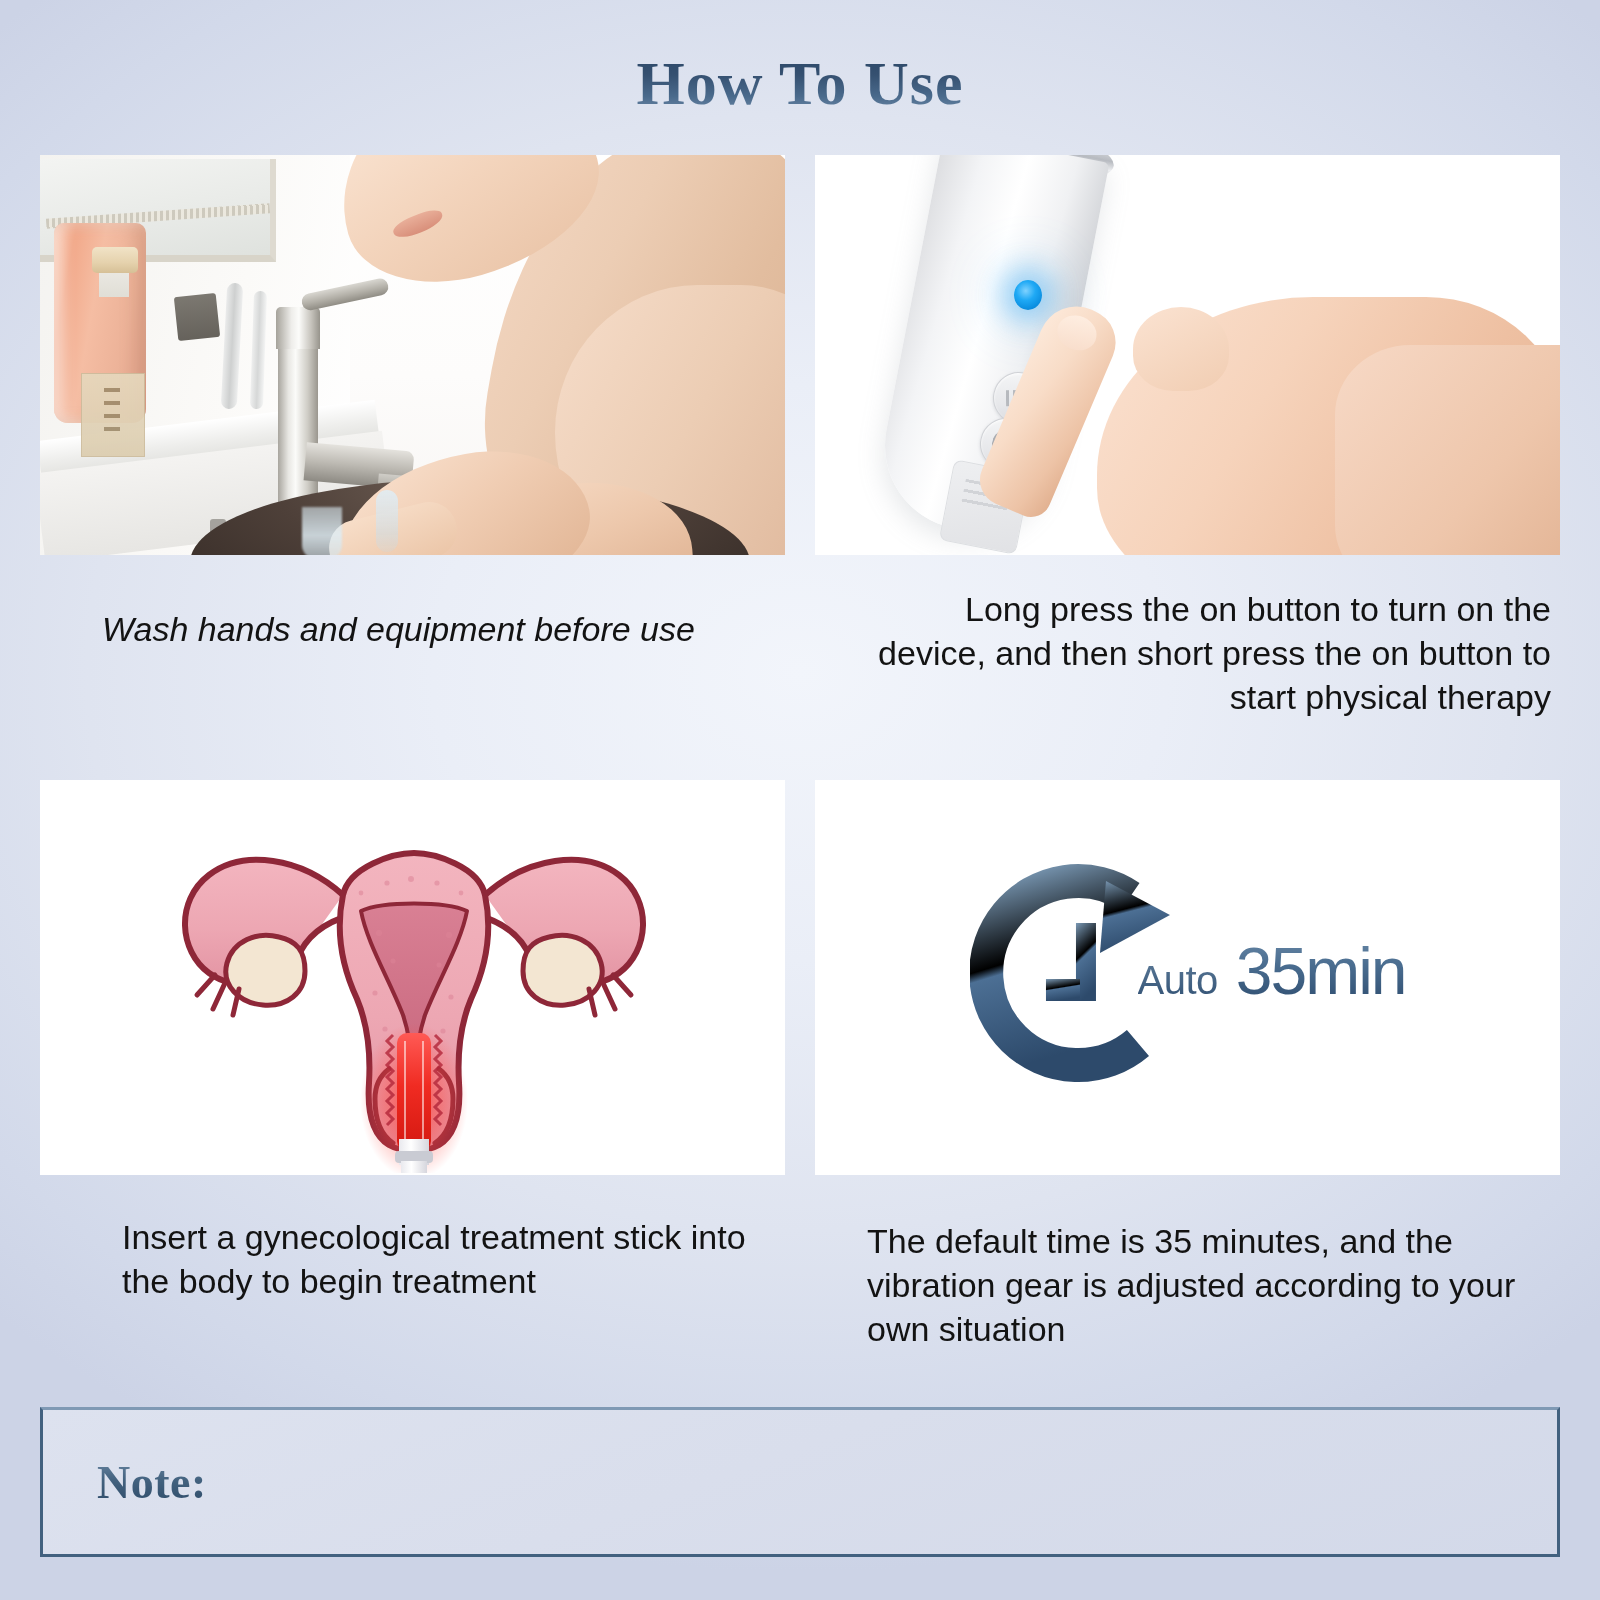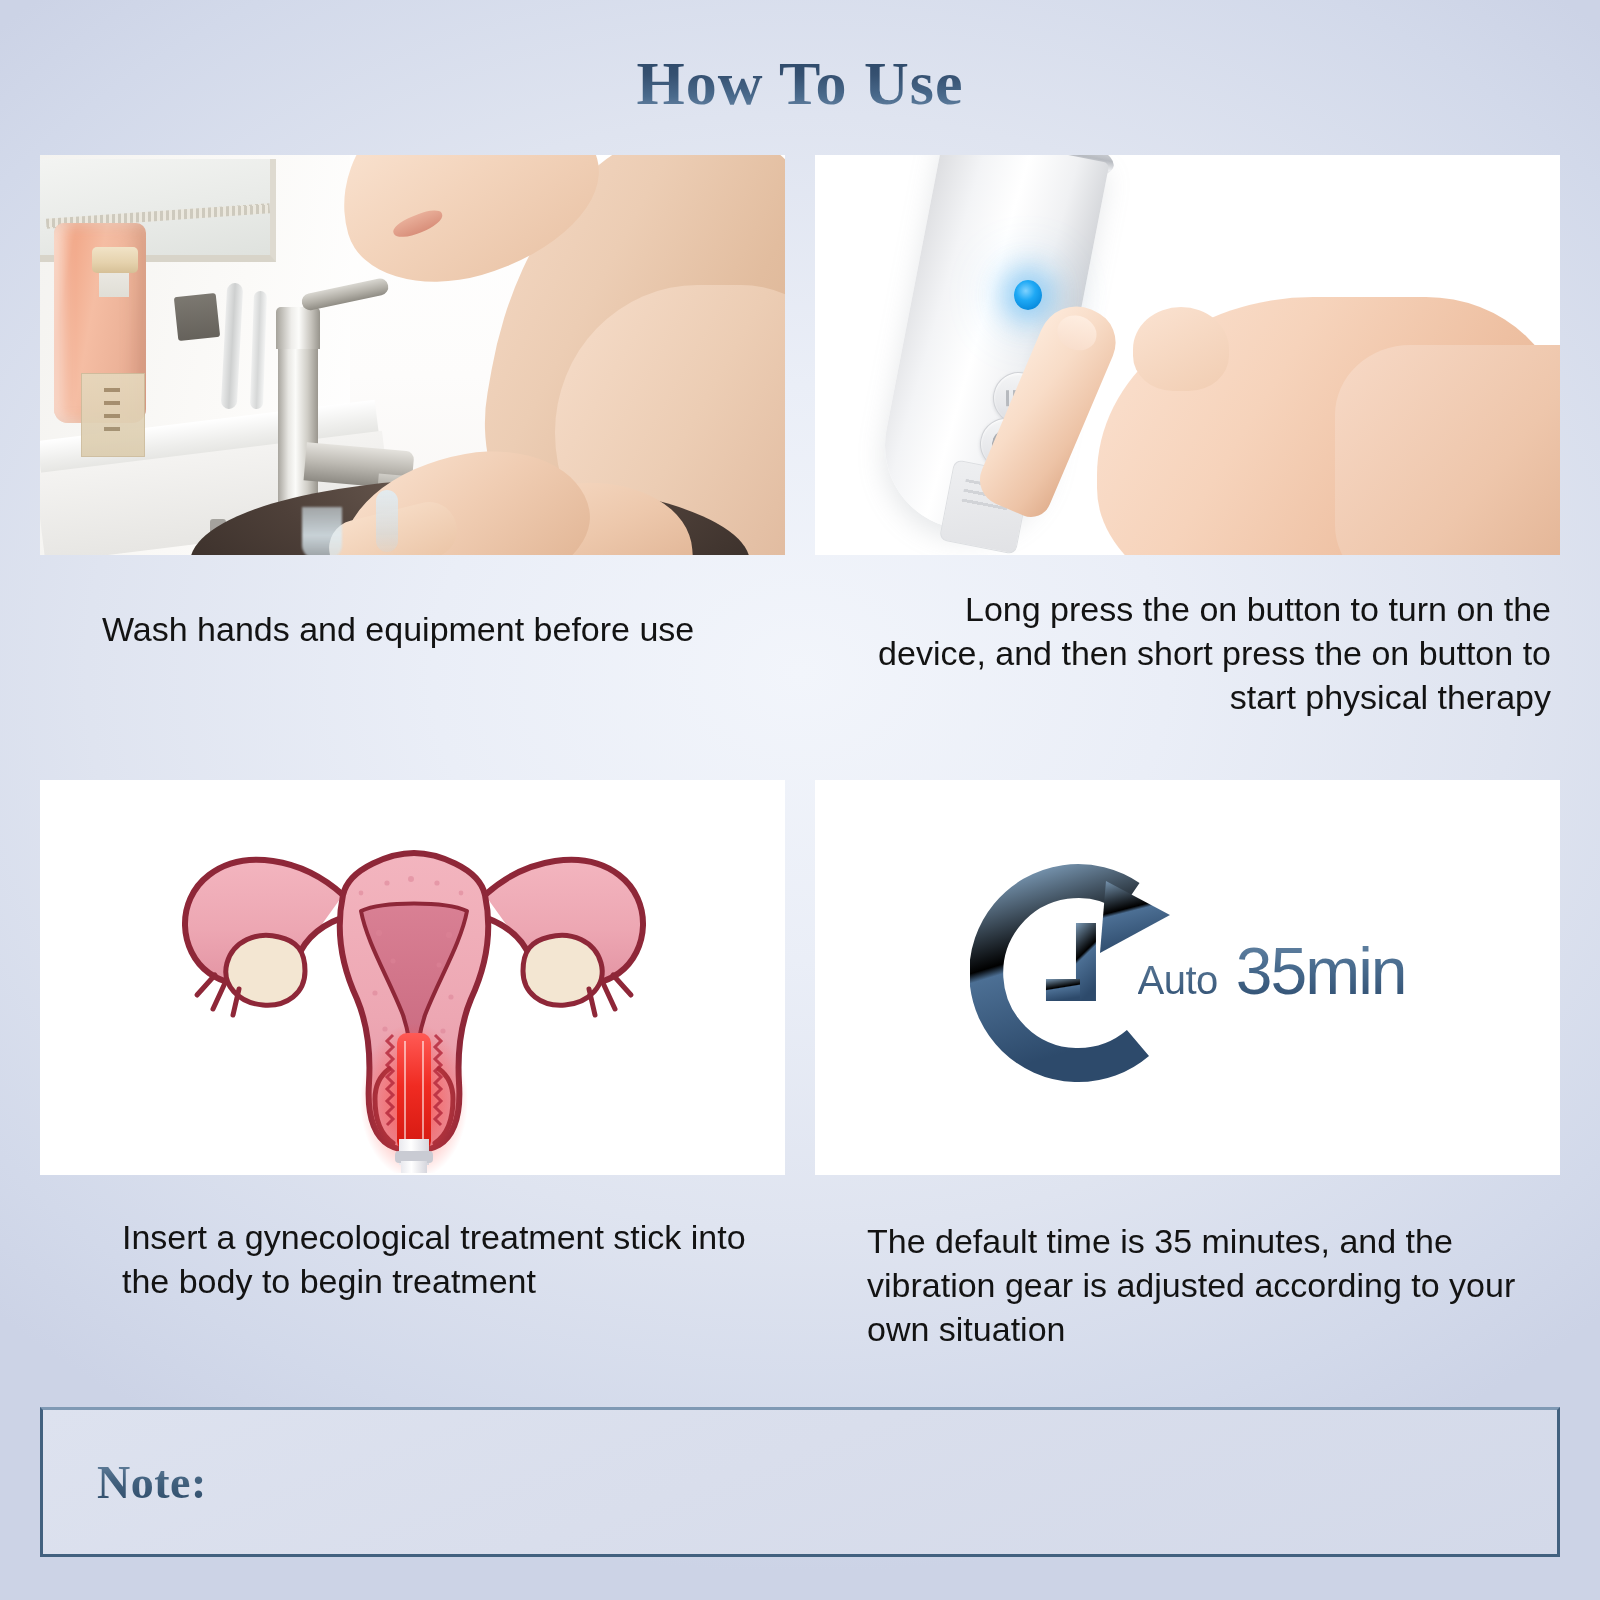--- a/index.html
+++ b/index.html
@@ -51,21 +51,21 @@
     position: absolute;
     left: 40px;
     top: 155px;
     width: 1520px;
     height: 1200px;
   }
   .cell {
     position: absolute;
     width: 745px;
   }
-  .cell-tl { left: 0;   top: 0; }
+  .cell-tl { left: 0;   top: 0; font-style: italic; }
   .cell-tr { left: 775px; top: 0; }
   .cell-bl { left: 0;   top: 625px; }
   .cell-br { left: 775px; top: 625px; }
 
   .panel {
     position: relative;
     width: 745px;
     height: 400px;
     background: #ffffff;
     overflow: hidden;

